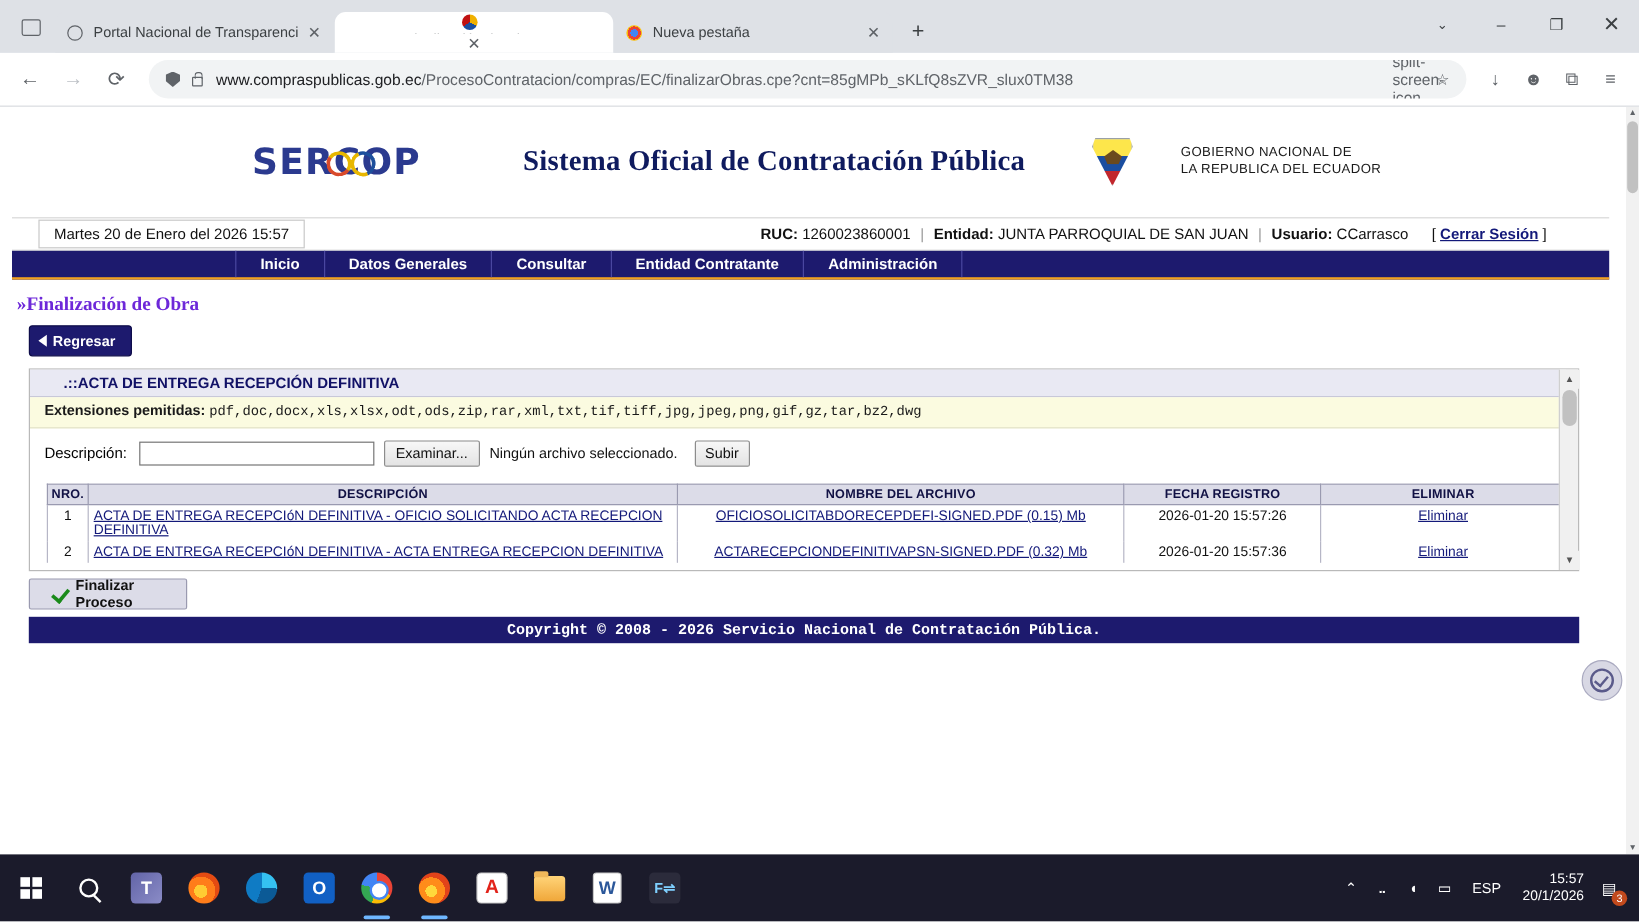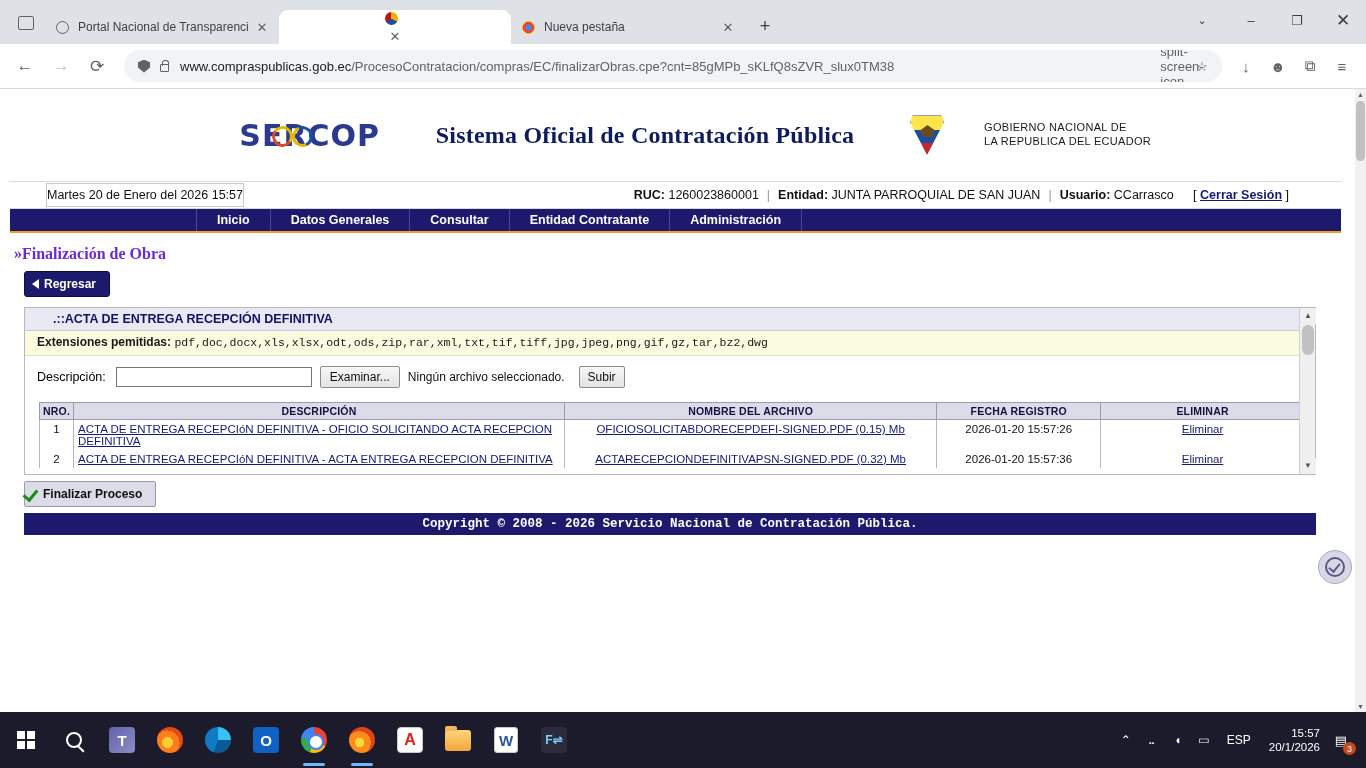--- a/index.html
+++ b/index.html
@@ -140,21 +140,21 @@
     position: absolute; left: 0; width: 11px; height: 12px;
     color: #5f6368; font-size: 7px; text-align: center; line-height: 12px;
   }
 
   
   .site-header {
     height: 92px; display: flex; align-items: center;
     padding: 0 20px; position: relative;
   }
   .sercop-logo {
-    width: 170px; margin-left: 180px; text-align: right;
+    width: 170px; margin-left: 180px; text-align: left;
     position: relative;
   }
   .sercop-text {
     font-size: 30px; font-weight: bold; letter-spacing: 1px;
     color: #2b3a8f; font-family: "DejaVu Sans", sans-serif;
     position: relative; display: inline-block;
   }
   .sercop-oo {
     position: absolute; left: 62px; top: 4px;
     width: 44px; height: 30px;
@@ -187,21 +187,21 @@
   .gov-text { font-size: 11px; line-height: 1.25; color: #1a1a1a; letter-spacing: 0.3px; }
 
   
   .infobar {
     height: 28px; display: flex; align-items: center;
     font-size: 12.5px; color: #111111;
     border-top: 1px solid #d8d8d8; border-bottom: 1px solid #d8d8d8;
     background: #ffffff;
   }
   .datebox {
-    margin-left: 36px; padding: 4px 0; background: #ffffff;
+    margin-left: 22px; padding: 4px 12px; background: #ffffff;
     border: 1px solid #c9c9c9; font-size: 12.5px;
   }
   .infobar .right {
     margin-left: auto; margin-right: 52px;
     display: flex; align-items: center; gap: 0;
   }
   .infobar .right b { font-weight: bold; }
   .sep { margin: 0 8px; color: #999; }
   .logout { color: #13197a; text-decoration: underline; font-weight: bold; }
 
@@ -315,21 +315,21 @@
   .panel-scroll .sb-arrow.bottom { position: absolute; bottom: 0; }
   .panel-scroll .sb-thumb {
     position: absolute; top: 17px; left: 2px; width: 12px; height: 30px;
     background: #c1c1c1; border-radius: 6px;
   }
 
   .btn-finalizar {
     margin: 6px 0 0 14px; height: 26px; width: 132px;
     background: #dcdce8; border: 1px solid #9a9ab0; border-radius: 2px;
     font-size: 12px; font-weight: bold; color: #111;
-    display: flex; align-items: center; gap: 6px; padding-left: 0;
+    display: flex; align-items: center; gap: 6px; padding-left: 20px;
   }
   .check {
     width: 12px; height: 12px; position: relative; flex: none;
   }
   .check::after {
     content: ""; position: absolute; left: 1px; top: -1px;
     width: 6px; height: 11px;
     border: solid #1a8a1a; border-width: 0 3px 3px 0;
     transform: rotate(40deg);
   }

